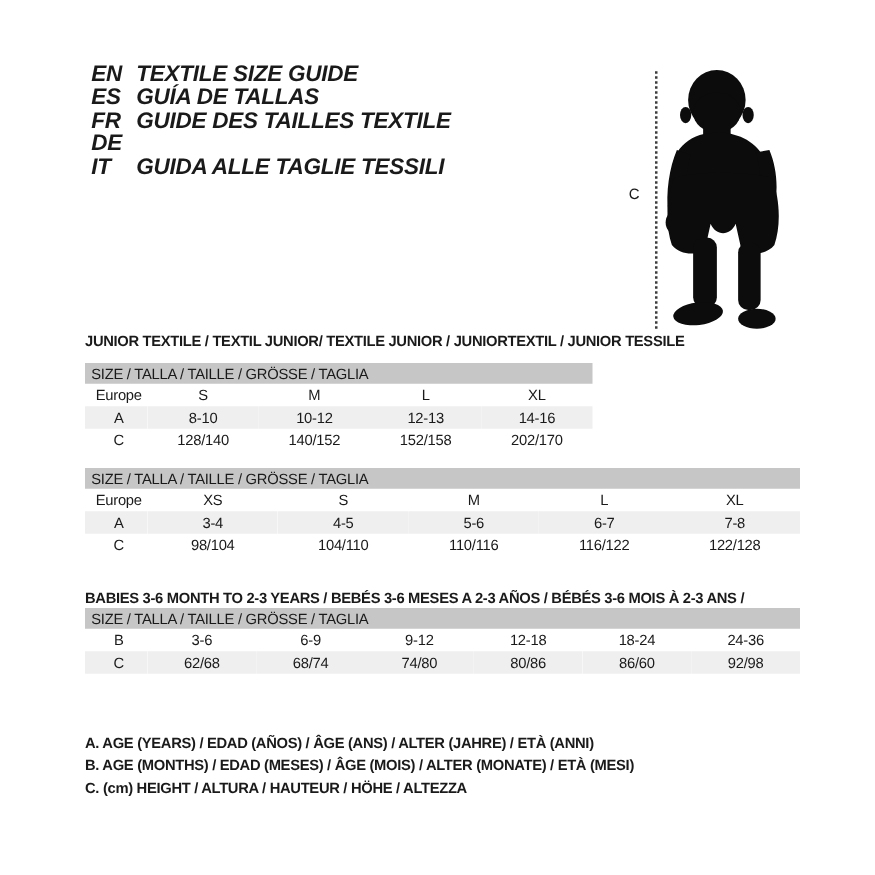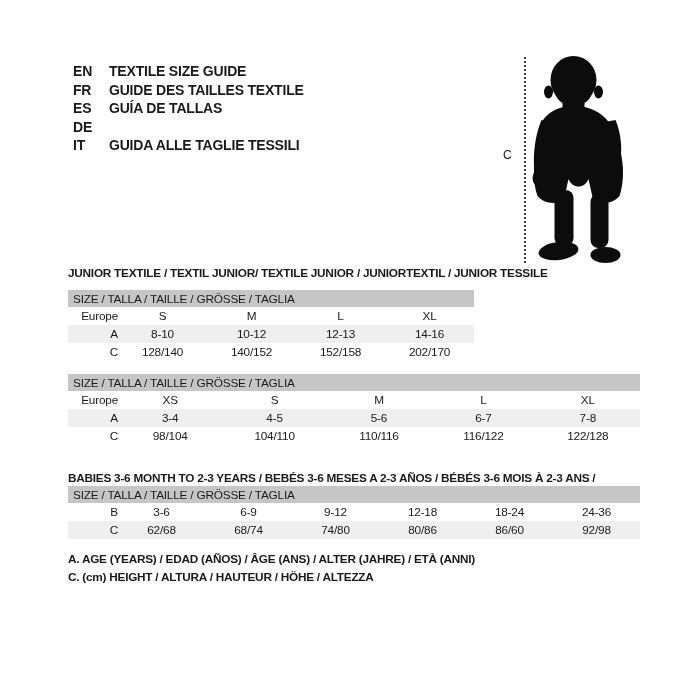--- a/index.html
+++ b/index.html
@@ -2,64 +2,64 @@
 <html style="--header-bg: #c6c6c6; --row-alt-bg: #efefef;"><head>
 <meta charset="utf-8">
 <style>
   html,body{margin:0;padding:0;background:#ffffff;}
   .canvas{
     position:relative;width:700px;height:700px;background:#ffffff;overflow:hidden;
     font-family:"Liberation Sans",sans-serif;color:#1a1a1a;
     -webkit-font-smoothing:antialiased;
   }
   
-  .lang-block{position:absolute;left:73px;top:62px;font-size:14px;font-weight:700;letter-spacing:-0.2px;}
+  .lang-block{position:absolute;left:73px;top:50px;font-size:18px;font-weight:700;letter-spacing:-0.2px;font-style:italic;}
   .lang-row{display:flex;height:18.5px;align-items:center;}
   .lang-code{display:inline-block;width:36px;}
   
   .figure{position:absolute;left:495px;top:50px;width:140px;height:220px;}
   .height-line{position:absolute;left:29px;top:7px;height:206px;width:0;border-left:2px dotted #3c3c3c;}
   .height-label{position:absolute;left:8px;top:98px;font-size:12px;}
   .baby-svg{position:absolute;left:36px;top:4px;width:96px;height:210px;}
   .baby-svg *{fill:#0c0c0c;}
   
   .section{position:absolute;left:68px;}
   .sec1{top:265px;width:406px;}
   .sec2{top:374px;width:572px;}
   .sec3{top:470px;width:572px;}
   .section-title{font-weight:700;font-size:11.8px;letter-spacing:-0.25px;white-space:nowrap;line-height:16px;}
   .title-gap{margin-bottom:9px;text-align:right;}
   .title-gap3{margin-bottom:13px;}
   .sub{font-size:8px;vertical-align:-2px;}
   table{border-collapse:collapse;table-layout:fixed;width:100%;font-size:11.8px;letter-spacing:-0.2px;}
   col.c-label{width:50px;}
   td{padding:0;text-align:center;height:18px;vertical-align:middle;overflow:hidden;margin-top:12px;}
-  td:first-child{text-align:right;padding-left:4px;}
+  td:first-child{text-align:center;padding-left:4px;}
   tr.thead td{background:var(--header-bg,#c6c6c6);text-align:left;padding-left:5px;height:17px;}
   tr.shaded td{background:var(--row-alt-bg,#efefef);}
   
-  .footnotes{position:absolute;left:68px;top:550px;font-size:11.8px;font-weight:700;letter-spacing:-0.25px;line-height:18px;white-space:nowrap;}
+  .footnotes{position:absolute;left:68px;top:585px;font-size:11.8px;font-weight:700;letter-spacing:-0.25px;line-height:18px;white-space:nowrap;}
 </style>
 </head>
 <body>
 
 <div class="canvas">
 
   <div class="lang-block">
     <div class="lang-row">
       <span class="lang-code">EN</span>
       <span class="lang-label">TEXTILE SIZE GUIDE</span>
     </div>
     <div class="lang-row">
+      <span class="lang-code">ES</span>
+      <span class="lang-label">GUÍA DE TALLAS</span>
+    </div>
+    <div class="lang-row">
       <span class="lang-code">FR</span>
       <span class="lang-label">GUIDE DES TAILLES TEXTILE</span>
-    </div>
-    <div class="lang-row">
-      <span class="lang-code">ES</span>
-      <span class="lang-label">GUÍA DE TALLAS</span>
     </div>
     <div class="lang-row">
       <span class="lang-code">DE</span>
     </div>
     <div class="lang-row">
       <span class="lang-code">IT</span>
       <span class="lang-label">GUIDA ALLE TAGLIE TESSILI</span>
     </div>
   </div>
 
@@ -199,16 +199,17 @@
         <td>80/86</td>
         <td>86/60</td>
         <td>92/98</td>
       </tr>
     </tbody>
       </table>
   </div>
 
   <div class="footnotes">
     <div>A. AGE (YEARS) / EDAD (AÑOS) / ÂGE (ANS) / ALTER (JAHRE) / ETÀ (ANNI)</div>
+    <div>B. AGE (MONTHS) / EDAD (MESES) / ÂGE (MOIS) / ALTER (MONATE) / ETÀ (MESI)</div>
     <div>C. (cm) HEIGHT / ALTURA / HAUTEUR / HÖHE / ALTEZZA</div>
   </div>
 
 </div>
 
 </body></html>

